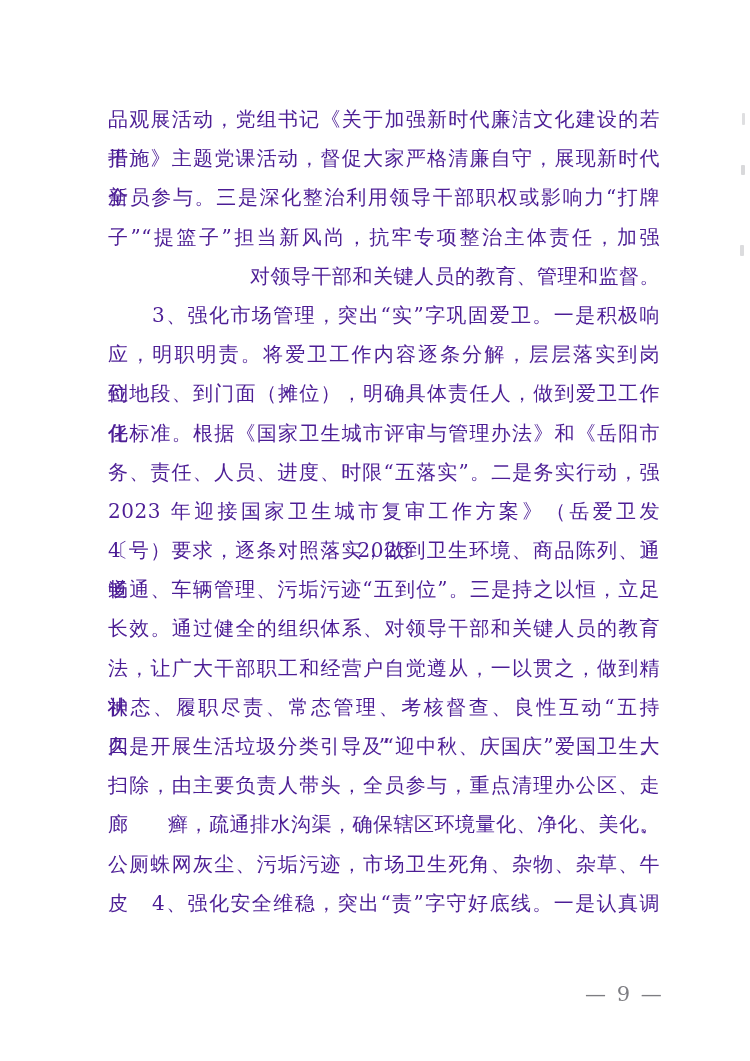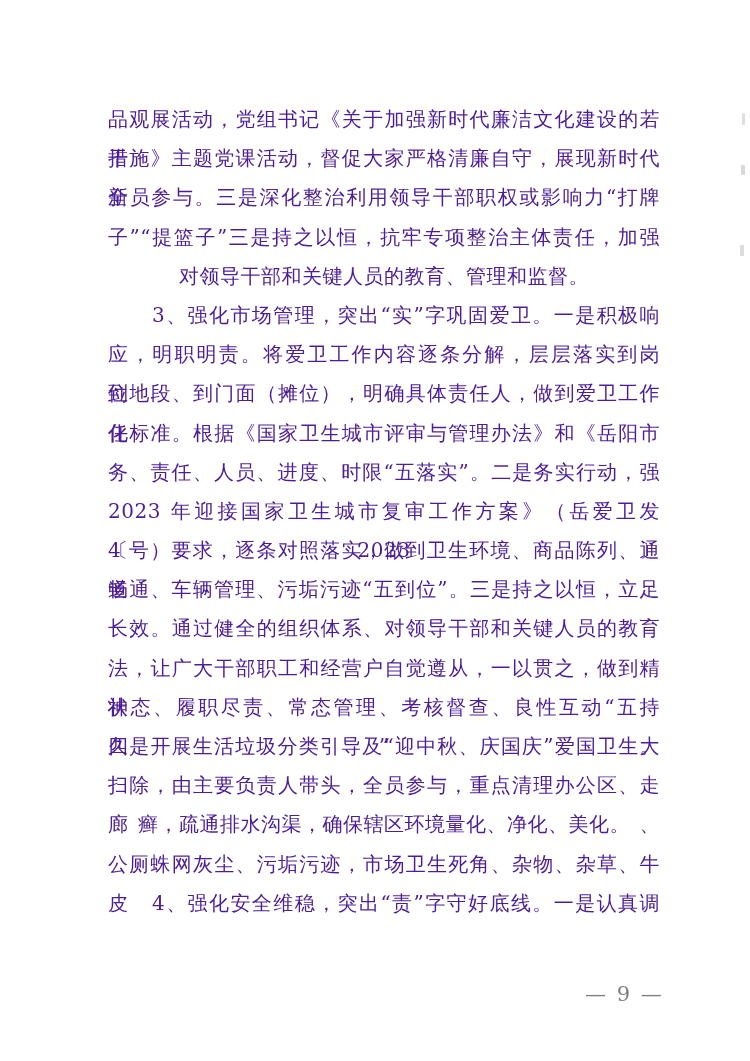--- a/index.html
+++ b/index.html
@@ -27,21 +27,21 @@
     height: 39.2px;
     color: #4c1d95;
     white-space: normal;
     letter-spacing: 0.5px;
   }
   .line.fill {
     text-align: justify;
     text-align-last: justify;
   }
   .line.end {
-    text-align: center;
+    text-align: right;
   }
   .line.indent {
     text-indent: 44px;
   }
   .page-number {
     position: absolute;
     top: 982px;
     left: 585px;
     font-size: 21px;
     color: #7d7d82;
@@ -59,21 +59,21 @@
 </style>
 </head>
 <body>
 
 <div class="page">
 
   <div class="textblock">
     <div class="line fill">品观展活动，党组书记《关于加强新时代廉洁文化建设的若干</div>
     <div class="line fill">措施》主题党课活动，督促大家严格清廉自守，展现新时代新</div>
     <div class="line fill">全员参与。三是深化整治利用领导干部职权或影响力“打牌</div>
-    <div class="line fill">子”“提篮子”三是持之以恒，抗牢专项整治主体责任，加强</div>
+    <div class="line fill">子”“提篮子”担当新风尚，抗牢专项整治主体责任，加强</div>
     <div class="line end">对领导干部和关键人员的教育、管理和监督。</div>
     <div class="line fill indent">3、强化市场管理，突出“实”字巩固爱卫。一是积极响</div>
     <div class="line fill">应，明职明责。将爱卫工作内容逐条分解，层层落实到岗位、</div>
     <div class="line fill">到地段、到门面（摊位），明确具体责任人，做到爱卫工作任</div>
     <div class="line fill">化标准。根据《国家卫生城市评审与管理办法》和《岳阳市</div>
     <div class="line fill">务、责任、人员、进度、时限“五落实”。二是务实行动，强</div>
     <div class="line fill">2023 年迎接国家卫生城市复审工作方案》（岳爱卫发〔2023〕</div>
     <div class="line fill">4 号）要求，逐条对照落实，做到卫生环境、商品陈列、通道</div>
     <div class="line fill">畅通、车辆管理、污垢污迹“五到位”。三是持之以恒，立足</div>
     <div class="line fill">长效。通过健全的组织体系、对领导干部和关键人员的教育</div>

